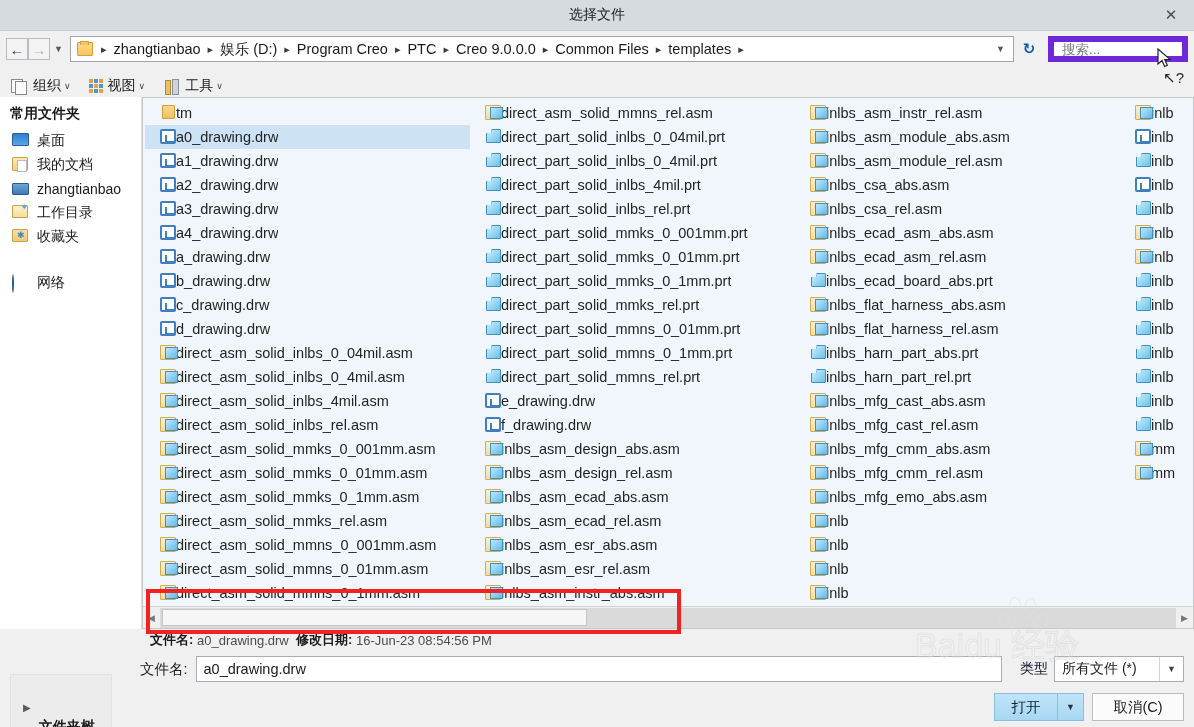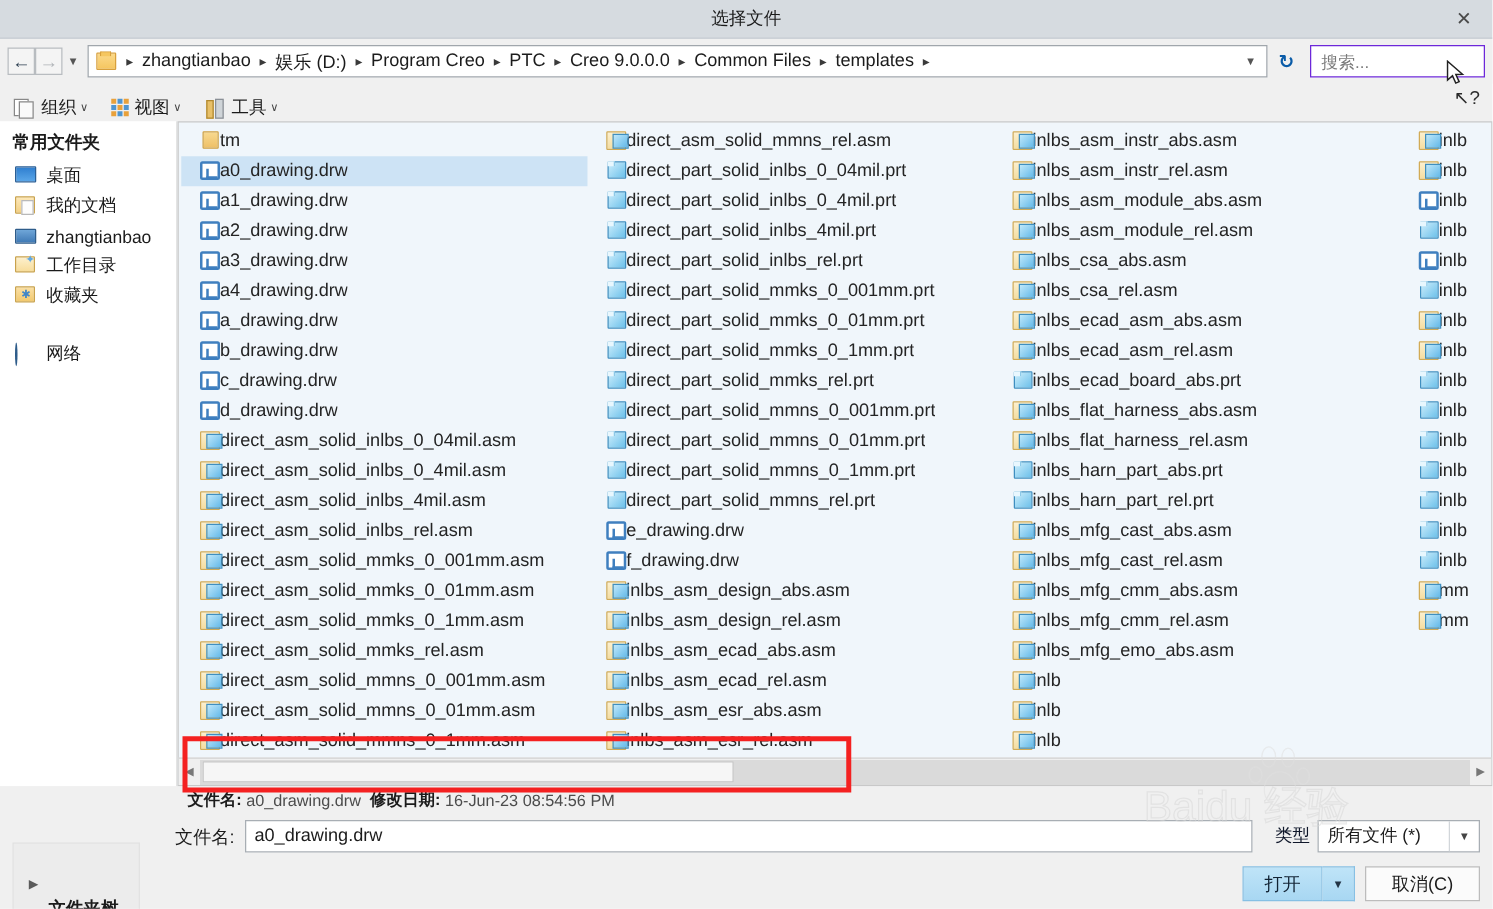--- a/index.html
+++ b/index.html
@@ -86,21 +86,21 @@
   #addr-spacer { flex: 1; }
   #addr-caret { color: #555; font-size: 9px; padding: 0 6px; cursor: pointer; }
 
   #refresh-btn {
     width: 26px; height: 26px; margin-left: 2px;
     display: flex; align-items: center; justify-content: center;
     cursor: pointer; color: #0b5ca8; font-size: 15px; font-weight: bold;
   }
   #searchbox {
     width: 140px; height: 26px; margin-left: 6px;
-    background: #ffffff; border: 1px solid #6d28d9;
+    background: #ffffff; border: 6px solid #6d28d9;
     display: flex; align-items: center; padding: 0 6px;
   }
   #search-input {
     border: none; outline: none; width: 100%;
     font-size: 13.5px; color: #3b3b3b;
     font-family: "Liberation Sans", "DejaVu Sans", sans-serif;
     background: transparent;
   }
   #search-input::placeholder { color: #7a7a7a; }
 
@@ -665,26 +665,20 @@
           <div class="file-item">
             <span class="fico">
               <span class="fi-prt" style="position: absolute; top: 0px;"></span>
             </span>
             <span class="file-name">direct_part_solid_mmks_rel.prt</span>
           </div>
           <div class="file-item">
             <span class="fico">
               <span class="fi-prt" style="position: absolute; top: 0px;"></span>
             </span>
-            <span class="file-name">direct_part_solid_mmns_0_001mm.prt</span>
-          </div>
-          <div class="file-item">
-            <span class="fico">
-              <span class="fi-prt" style="position: absolute; top: 0px;"></span>
-            </span>
             <span class="file-name">direct_part_solid_mmns_0_01mm.prt</span>
           </div>
           <div class="file-item">
             <span class="fico">
               <span class="fi-prt" style="position: absolute; top: 0px;"></span>
             </span>
             <span class="file-name">direct_part_solid_mmns_0_1mm.prt</span>
           </div>
           <div class="file-item">
             <span class="fico">

